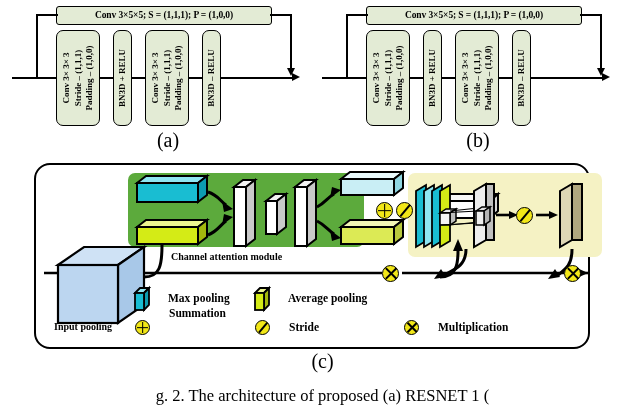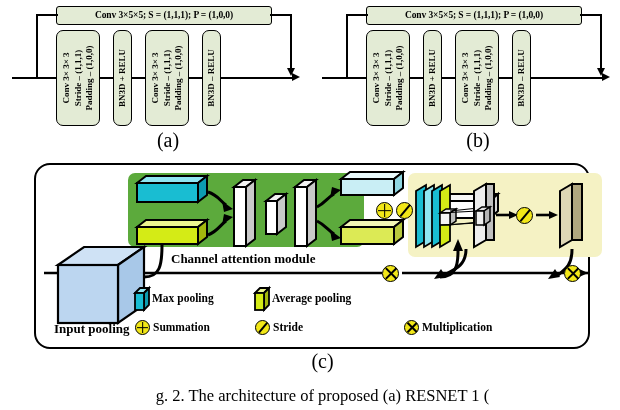--- a/index.html
+++ b/index.html
@@ -135,21 +135,21 @@
     position: absolute;
     left: 372px;
     top: 8px;
     width: 194px;
     height: 84px;
     background: #f5f2c4;
     border-radius: 7px;
   }
   .mod-caption {
     position: absolute;
-    font-size: 13px;
+    font-size: 10px;
     font-weight: bold;
     white-space: nowrap;
   }
 
   
   .circ {
     position: absolute;
     border: 1.8px solid #000;
     border-radius: 50%;
     background: #f2e718;
@@ -180,20 +180,21 @@
     left: 50%; top: 0; width: 1.7px; height: 100%;
     transform: translateX(-50%) rotate(40deg);
   }
 
   
   .legend-txt {
     position: absolute;
     font-size: 11.5px;
     font-weight: bold;
     white-space: nowrap;
+    margin-left: 16px;
   }
 
   .caption-c {
     position: absolute;
     left: 0; right: 0;
     top: 350px;
     text-align: center;
     font-size: 20px;
   }
   .fig-caption {
@@ -455,21 +456,21 @@
     <div class="legend-txt" style="left:116px; top:127px;">Max pooling</div>
 
     <svg width="16" height="24" style="position:absolute;left:218px;top:122px;">
       <polygon points="1,6 6,1 15,1 10,6" fill="#ecf58f" stroke="#000" stroke-width="1.8"></polygon>
       <polygon points="10,6 15,1 15,18 10,23" fill="#a3b80d" stroke="#000" stroke-width="1.8"></polygon>
       <rect x="1" y="6" width="9" height="17" fill="#d4eb16" stroke="#000" stroke-width="1.8"></rect>
     </svg>
     <div class="legend-txt" style="left:236px; top:127px;font-family:Liberation Serif, serif;">Average pooling</div>
 
     <div class="circ plus" style="left:99px; top:155px; width:15px; height:15px;"></div>
-    <div class="legend-txt" style="left:117px; top:156px;">Summation</div>
+    <div class="legend-txt" style="left:117px; top:142px;">Summation</div>
 
     <div class="circ slash" style="left:219px; top:155px; width:15px; height:15px;"></div>
     <div class="legend-txt" style="left:237px; top:156px;">Stride</div>
 
     <div class="circ times" style="left:368px; top:155px; width:15px; height:15px;"></div>
     <div class="legend-txt" style="left:386px; top:156px;">Multiplication</div>
 
   </div>
 
   <div class="caption-c">(c)</div>

